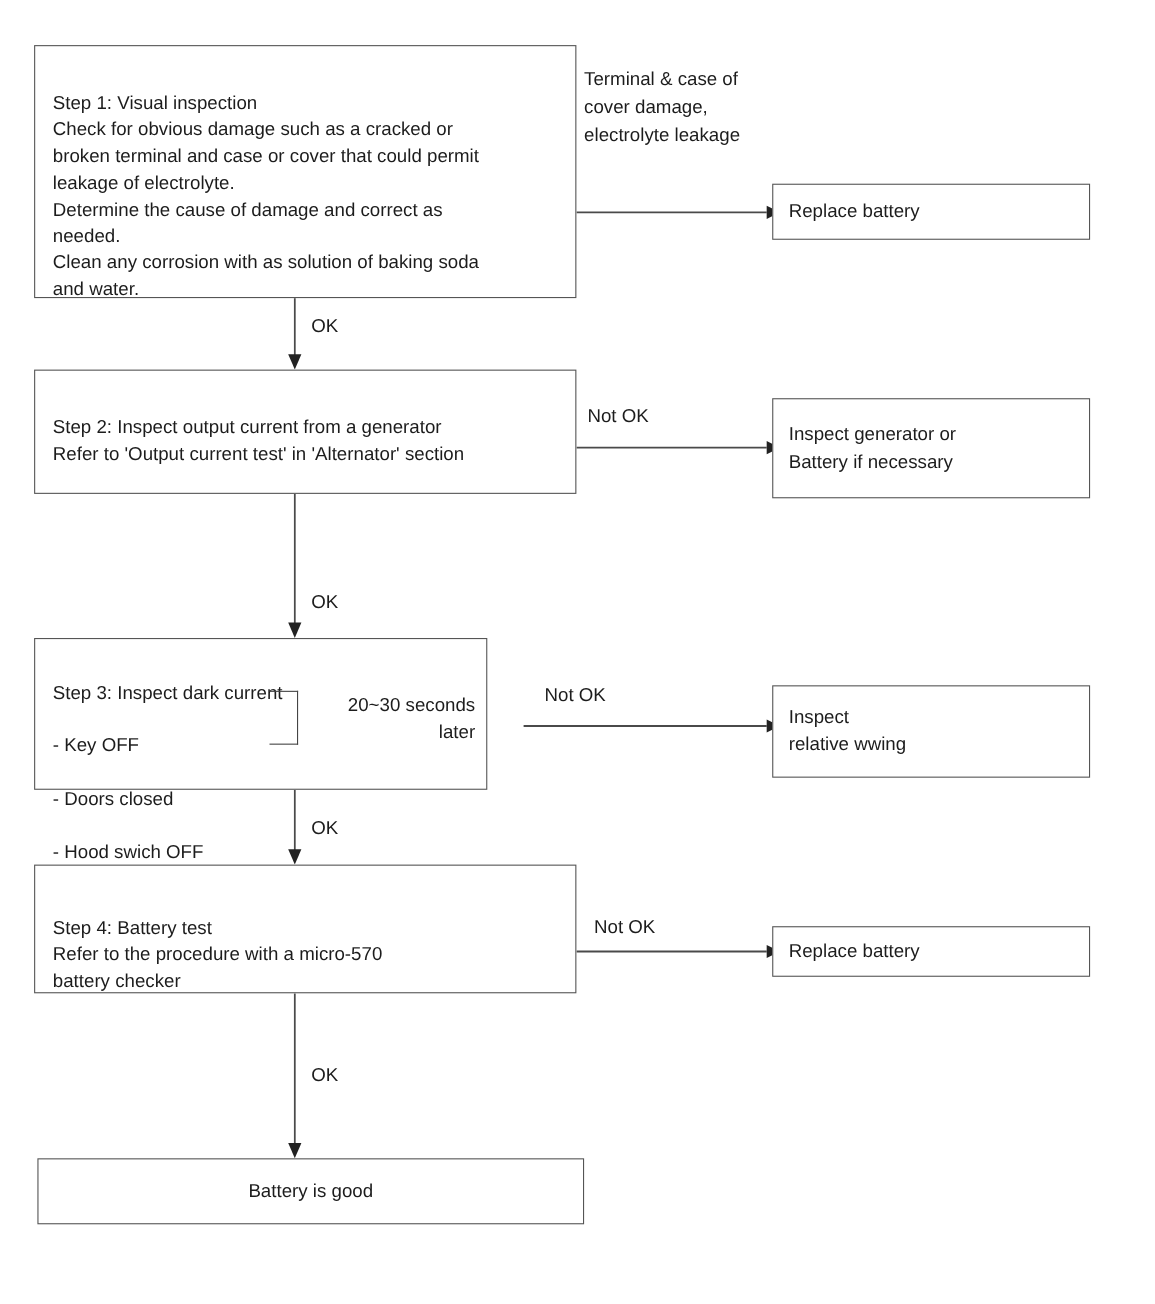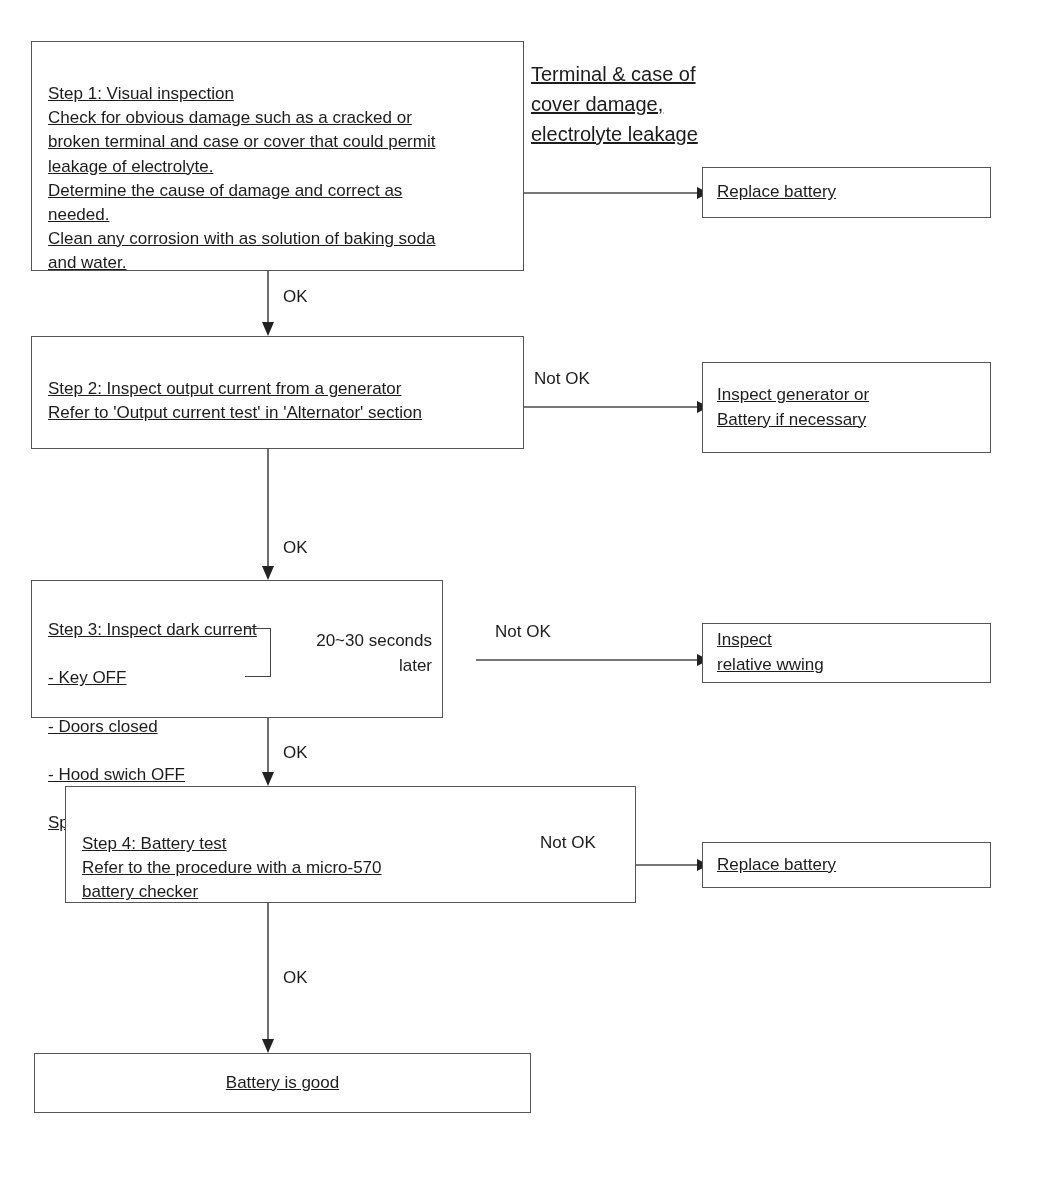--- a/index.html
+++ b/index.html
@@ -22,21 +22,20 @@
   
   .node {
     position: absolute;
     box-sizing: border-box;
     border: 1.6px solid #555555;
     background: #ffffff;
     font-size: 17px;
     line-height: 1.42;
     color: #1c1c1c;
     white-space: pre-line;
-    text-decoration: underline;
   }
   .node.step {
     padding: 16px 0 0 16px;
   }
   .node.result {
     display: flex;
     align-items: center;
     padding-left: 14px;
   }
   .node.result .rtext {
@@ -44,25 +43,24 @@
     line-height: 1.45;
   }
   .node.terminal {
     display: flex;
     align-items: center;
     justify-content: center;
   }
   
   .label {
     position: absolute;
-    font-size: 20px;
+    font-size: 17px;
     line-height: 1.5;
     color: #1c1c1c;
     white-space: pre-line;
-    text-decoration: underline;
   }
   .edge-label {
     position: absolute;
     font-size: 17px;
     color: #1c1c1c;
     white-space: nowrap;
   }
   .inline-note {
     position: absolute;
     font-size: 17px;
@@ -172,26 +170,26 @@
 
   <div class="bracket" style="left:245px; top:628px; width:26px; height:49px;"></div>
 
   <div class="inline-note" style="left:287px; top:629px; width:145px;">20~30 seconds
 later</div>
 
   <div class="edge-label" style="left:495px; top:622px;">Not OK</div>
 
   <div class="edge-label" style="left:283px; top:743px;">OK</div>
 
-  <div class="node result" style="left:702px; top:623px; width:289px; height:60px;">
+  <div class="node result" style="left:702px; top:623px; width:289px; height:84px;">
     <span class="rtext">Inspect
 relative wwing</span>
   </div>
 
-  <div class="node step" style="left:31px; top:786px; width:571px; height:117px; padding-top:21px;margin-left:34px;">
+  <div class="node step" style="left:31px; top:786px; width:493px; height:117px; padding-top:21px;">
     <span>Step 4: Battery test
 Refer to the procedure with a micro-570
 battery checker</span>
   </div>
 
   <div class="edge-label" style="left:540px; top:833px;">Not OK</div>
 
   <div class="edge-label" style="left:283px; top:968px;">OK</div>
 
   <div class="node result" style="left:702px; top:842px; width:289px; height:46px;">

